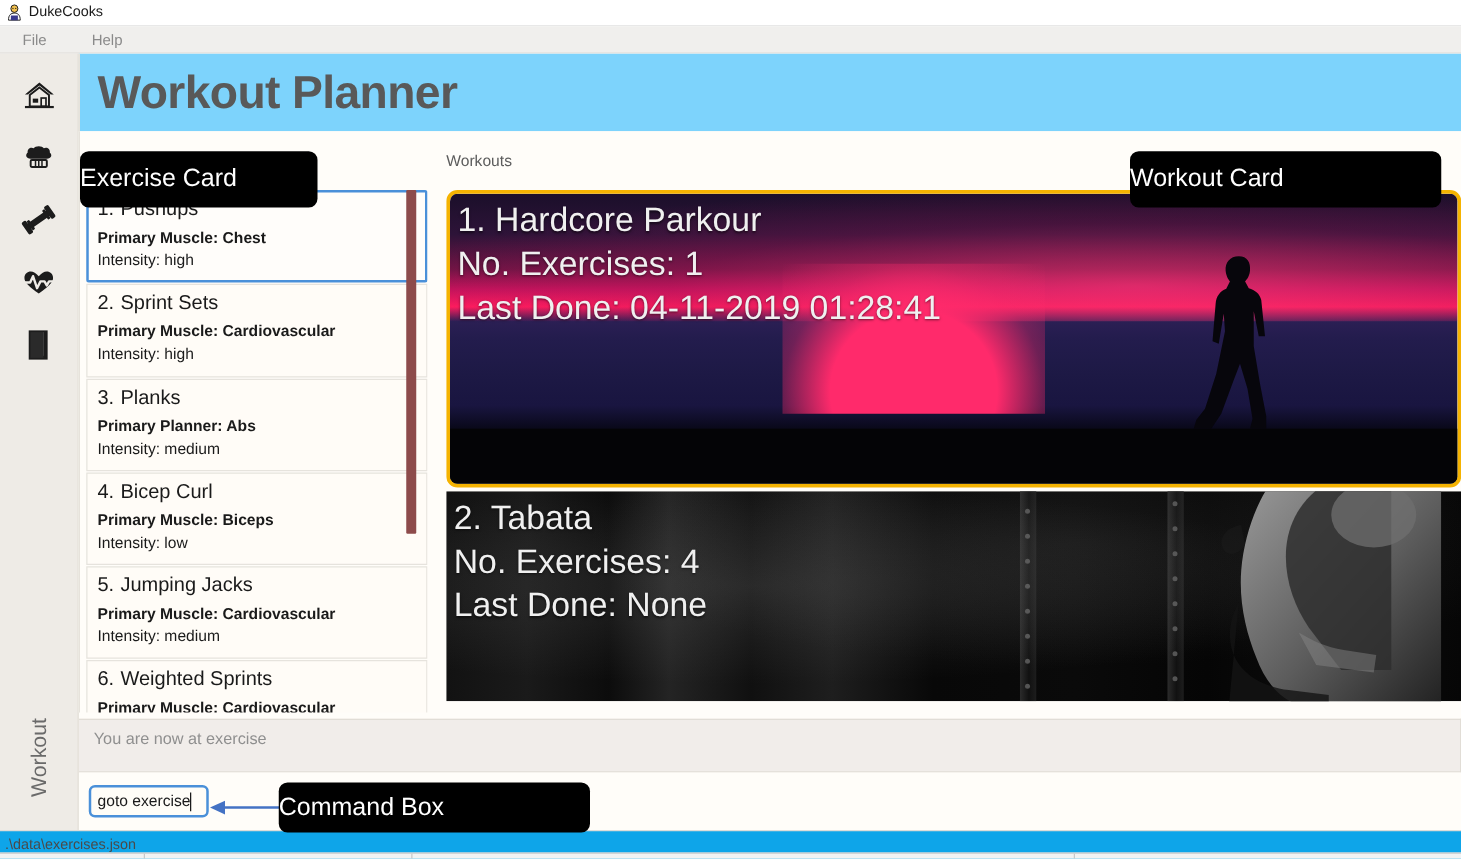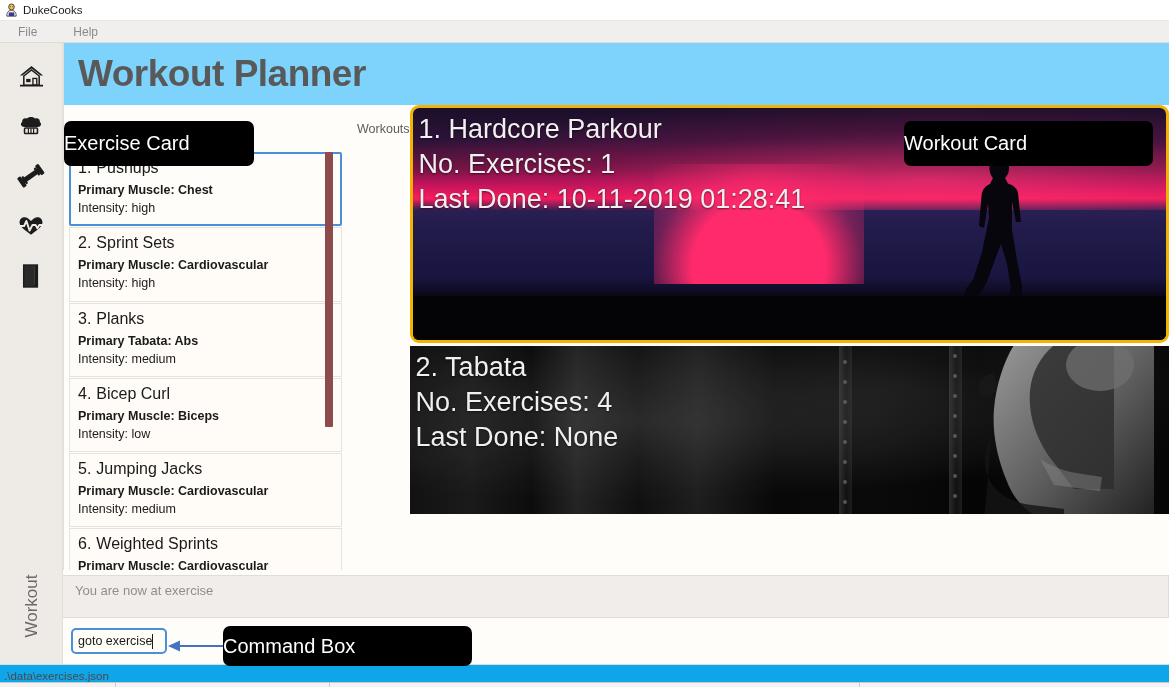--- a/index.html
+++ b/index.html
@@ -197,21 +197,21 @@
   #exercise-scrollbar .thumb {
     position: absolute; left: 3px; top: 0;
     width: 8px; height: 275px;
     background: #8d4b4b;
     border-radius: 1px;
   }
 
   
   #workout-col {
     flex: 1 1 auto;
-    display: flex; flex-direction: row;
+    display: flex; flex-direction: column;
     min-width: 0; min-height: 0;
     padding-left: 15px;
   }
   #workouts-label-row {
     height: 47px; flex: none;
     display: flex; align-items: center;
   }
   #workouts-label {
     font-size: 12.5px;
     color: #5c5c5c;
@@ -530,21 +530,21 @@
                   <div class="ex-line">Primary Muscle: Chest</div>
                   <div class="ex-line normal">Intensity: high</div>
                 </div>
                 <div class="exercise-card">
                   <div class="ex-title"><span class="idx">2.</span><span>Sprint Sets</span></div>
                   <div class="ex-line">Primary Muscle: Cardiovascular</div>
                   <div class="ex-line normal">Intensity: high</div>
                 </div>
                 <div class="exercise-card">
                   <div class="ex-title"><span class="idx">3.</span><span>Planks</span></div>
-                  <div class="ex-line">Primary Tabata: Abs</div>
+                  <div class="ex-line">Primary Planner: Abs</div>
                   <div class="ex-line normal">Intensity: medium</div>
                 </div>
                 <div class="exercise-card">
                   <div class="ex-title"><span class="idx">4.</span><span>Bicep Curl</span></div>
                   <div class="ex-line">Primary Muscle: Biceps</div>
                   <div class="ex-line normal">Intensity: low</div>
                 </div>
                 <div class="exercise-card">
                   <div class="ex-title"><span class="idx">5.</span><span>Jumping Jacks</span></div>
                   <div class="ex-line">Primary Muscle: Cardiovascular</div>
@@ -576,21 +576,21 @@
                 <div id="card1-ground"></div>
                 <div id="card1-person">
                   <svg viewBox="0 0 78 142" preserveAspectRatio="none">
                     <path fill="#07060c" d="M40 2 C33 2 29 7 29.5 13.5 C30 19 33 22 33 22 L30 28 C25 30 22 34 21.5 40 L19 70 L24 72 L28 48 L29 62 L22 96 L13 124 L6 133 L4 140 L18 140 L26 128 L36 101 L41 88 L47 108 L51 132 L49 140 L62 140 L62 130 L57 104 L52 74 L52 46 L56 66 L61 66 L58 37 C57 32 53 29 48 27.5 L45 22 C45 22 48.5 19 49 13.5 C49.6 7 47 2 40 2 Z"></path>
                   </svg>
                 </div>
               </div>
               <div class="wc-text">
                 <div class="wc-line">1. Hardcore Parkour</div>
                 <div class="wc-line">No. Exercises: 1</div>
-                <div class="wc-line">Last Done: 10-11-2019 01:28:41</div>
+                <div class="wc-line">Last Done: 04-11-2019 01:28:41</div>
               </div>
             </div>
 
             <div class="workout-card" id="workout-card-2" style="height:168px; margin-top:3px;">
               <div class="wc-bg" id="card2-art">
                 <div id="card2-smoke"></div>
                 <div id="card2-post-a">
                   <div class="post-hole" style="top:14px"></div>
                   <div class="post-hole" style="top:34px"></div>
                   <div class="post-hole" style="top:54px"></div>

